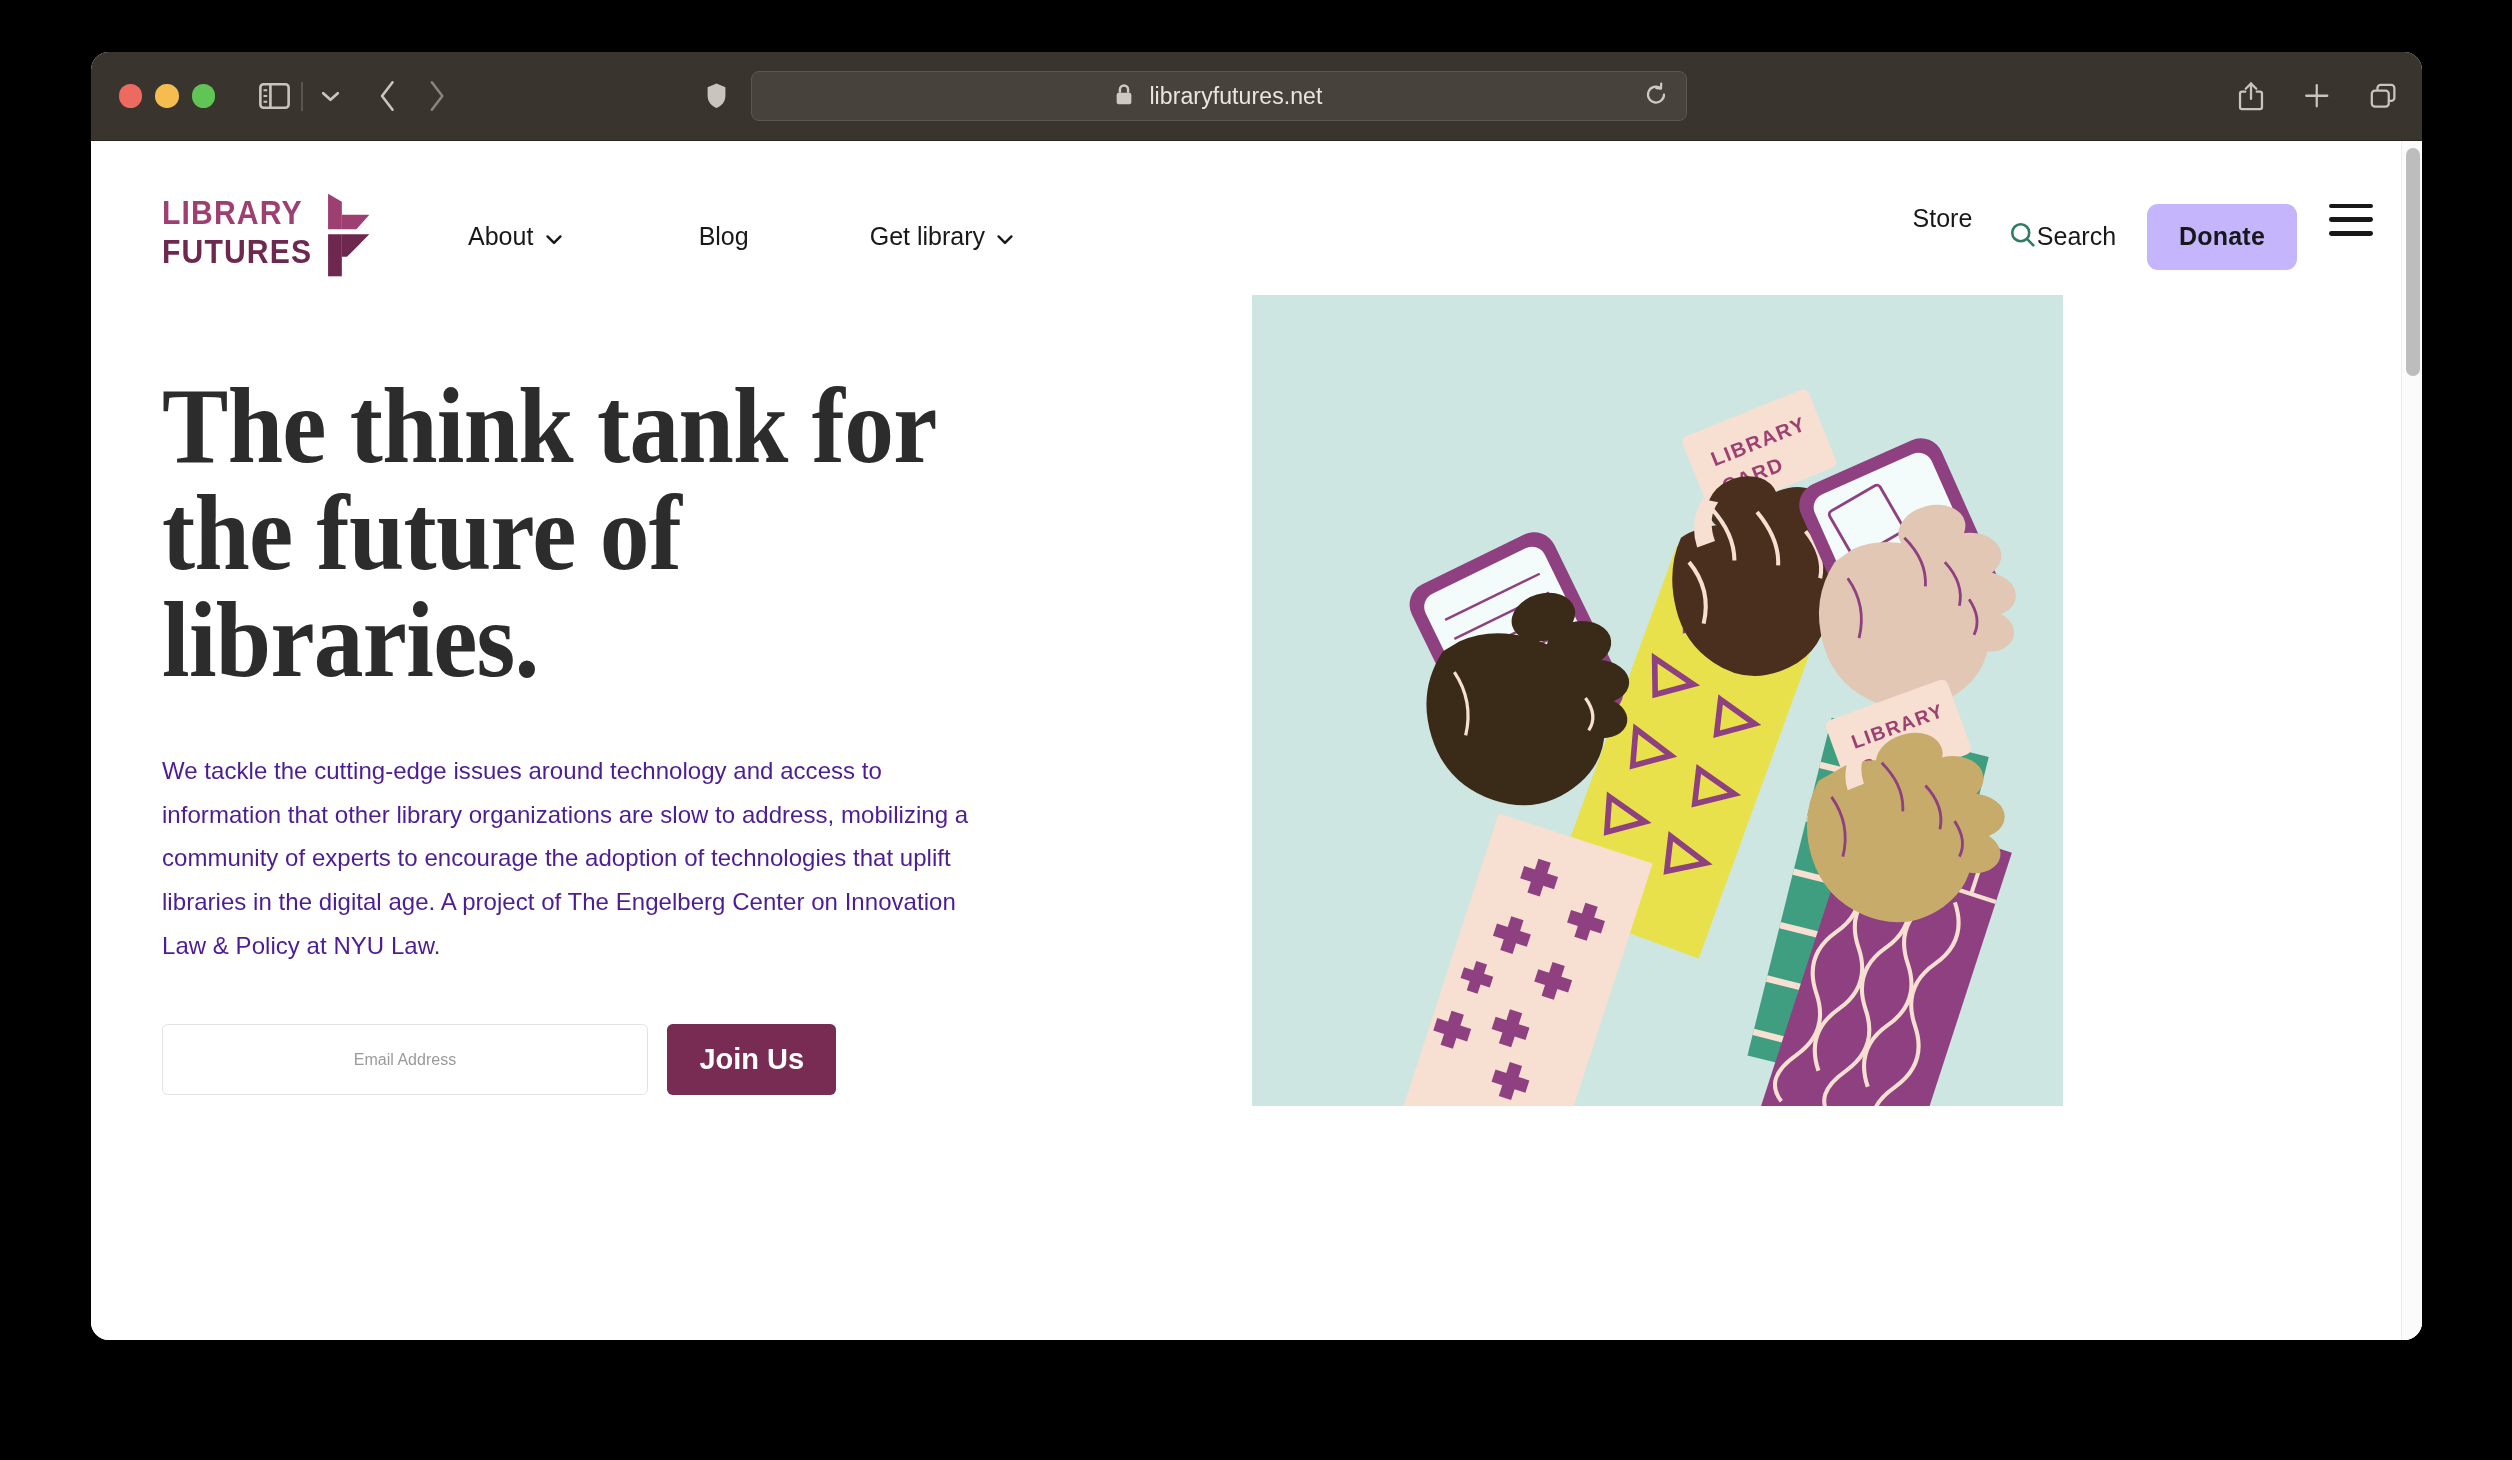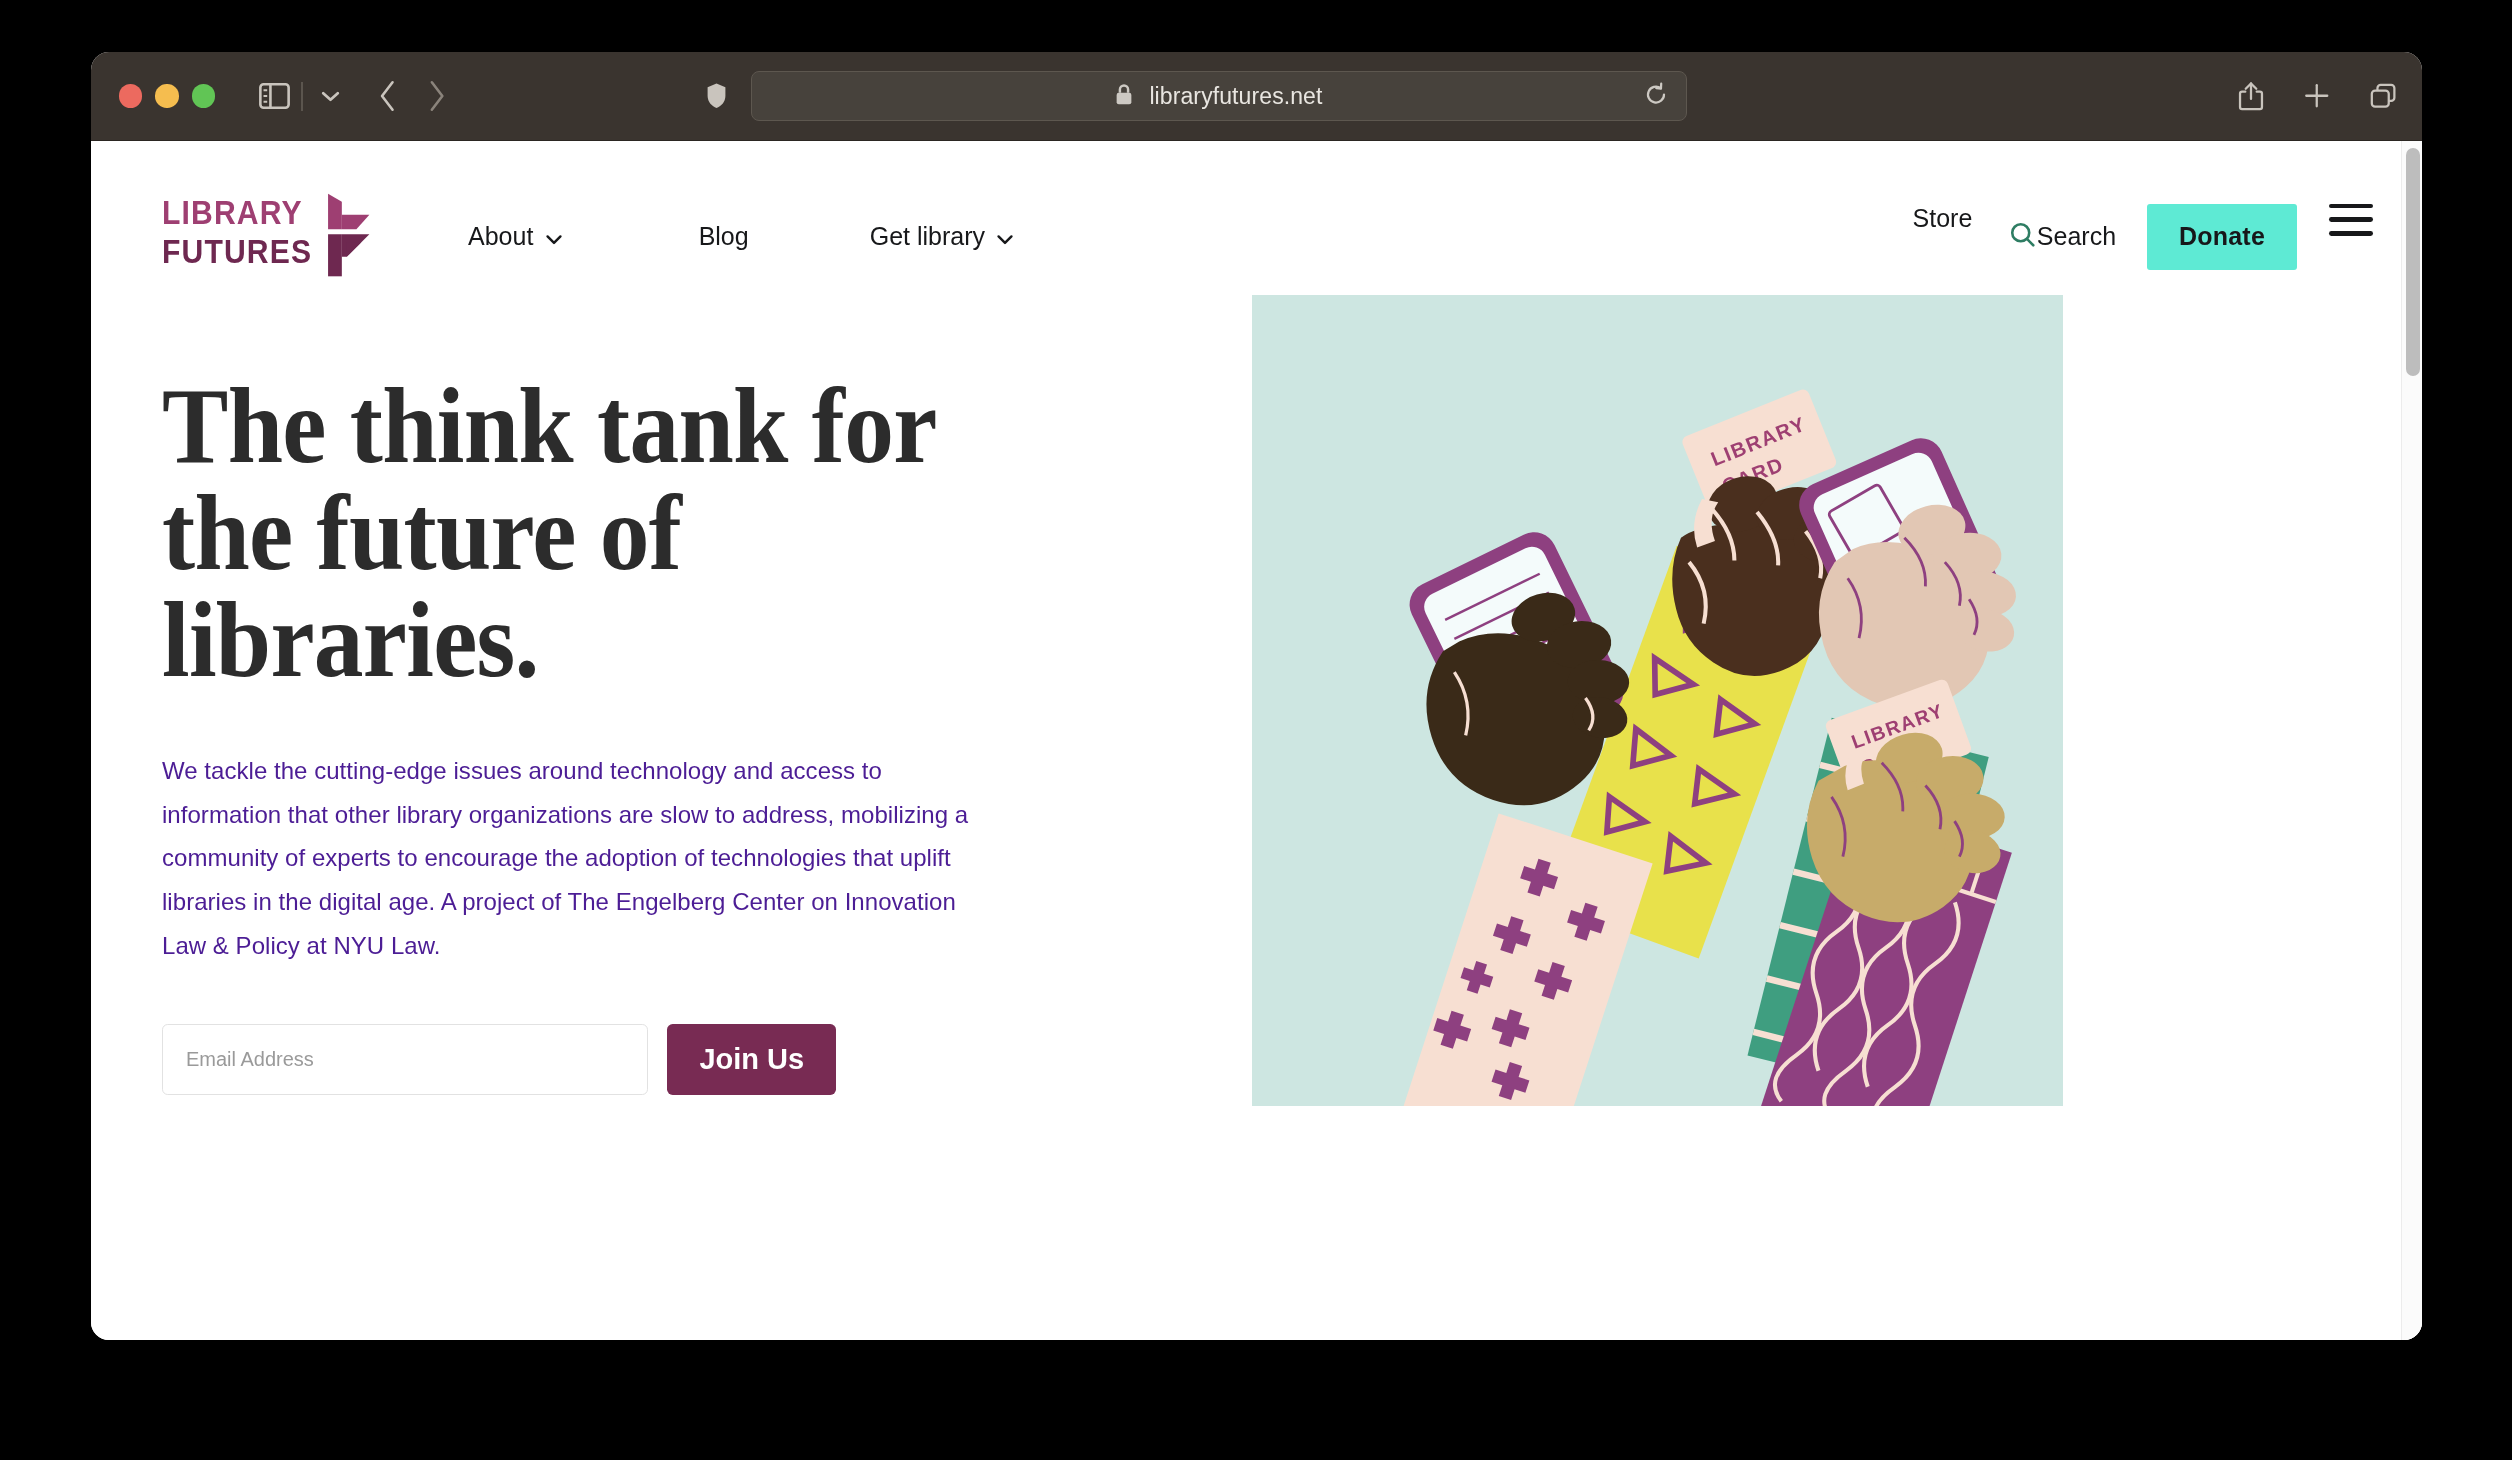--- a/index.html
+++ b/index.html
@@ -146,23 +146,23 @@
   }
   .search-group {
     display: flex;
     align-items: center;
     cursor: pointer;
     margin-right: 31px;
   }
   .search-label { font-size: 25px; color: #17181a; }
 
   .donate-btn {
-    background: #5eead4;
+    background: #c4b5fd;
     border: none;
-    border-radius: 3px;
+    border-radius: 11px;
     padding: 4px 32px;
     height: 66px;
     font-size: 25px;
     font-weight: 700;
     color: #17181a;
     cursor: pointer;
     letter-spacing: 0.2px;
     font-family: "Liberation Sans", sans-serif;
   }
   .hamburger {
@@ -213,25 +213,26 @@
     align-items: center;
     margin-top: 57px;
     gap: 19.4px;
   }
   .email-input {
     width: 486px;
     height: 71px;
     border: 0.8px solid #e2e2e2;
     border-radius: 5.7px;
     padding: 0 23px;
-    font-size: 20px;
+    font-size: 16px;
     color: #222;
     background: #fff;
     outline: none;
     font-family: "Liberation Sans", sans-serif;
+    text-align: center;
   }
   .email-input::placeholder { color: #9a9a9a; }
 
   .join-btn {
     height: 71px;
     padding: 0 32px;
     background: #782b53;
     color: #fff;
     border: none;
     border-radius: 5.7px;

